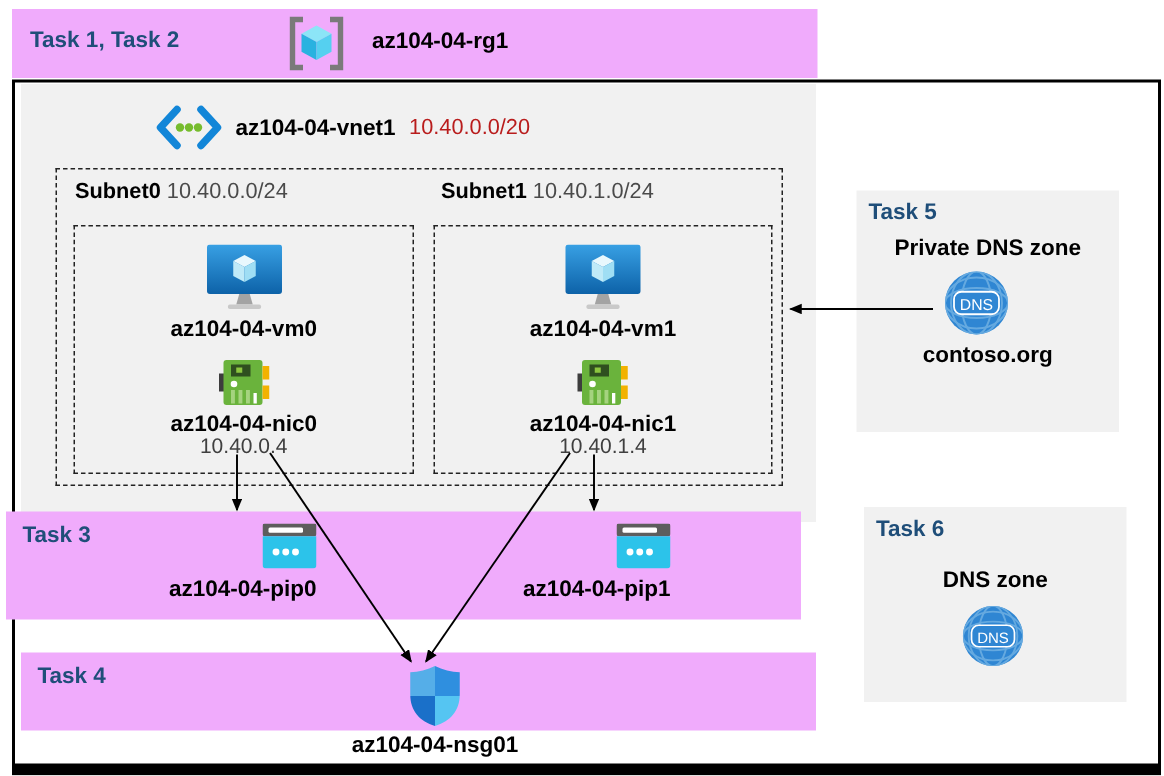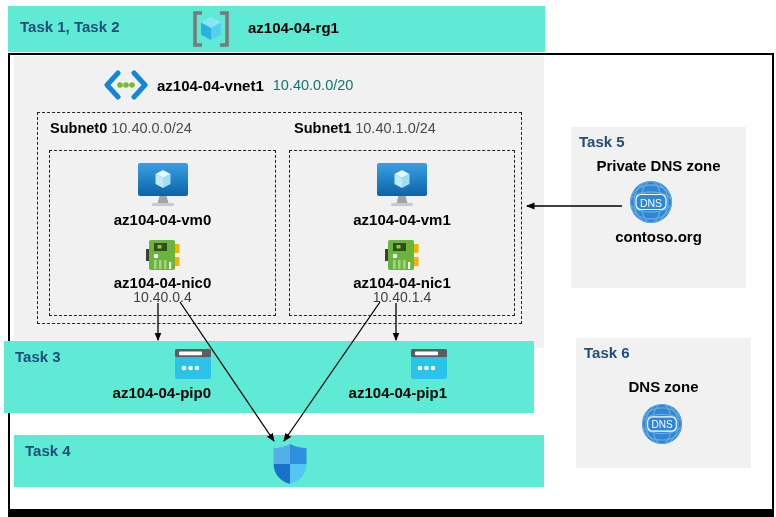--- a/index.html
+++ b/index.html
@@ -1,23 +1,23 @@
 <!DOCTYPE html>
 <html><head>
 <meta charset="utf-8">
 <style>
   html,body{margin:0;padding:0;background:#fff;}
   .canvas{
     position:relative;width:776px;height:517px;background:#fff;
     font-family:"Liberation Sans",sans-serif;color:#000;overflow:hidden;
   }
-  .band{position:absolute;background:#5eead4;}
+  .band{position:absolute;background:#f0abfc;}
   .tasklbl{position:absolute;font-weight:700;font-size:15px;color:#1f4e79;white-space:nowrap;}
   .boldlbl{font-weight:700;font-size:15px;color:#000;white-space:nowrap;}
-  .graylbl{font-weight:400;font-size:14px;color:#0f766e;white-space:nowrap;}
+  .graylbl{font-weight:400;font-size:14px;color:#b91c1c;white-space:nowrap;}
   .outer-box{
     position:absolute;left:8px;top:53px;width:766px;height:464px;box-sizing:border-box;
     border:2px solid #000;border-bottom-width:8px;background:transparent;
   }
   .vnet-area{position:absolute;left:14px;top:56px;width:530px;height:292px;background:#f1f1f1;}
   .vnet-header{position:absolute;left:90px;top:12px;display:flex;align-items:center;gap:9px;}
   .subnets-box{position:absolute;left:23px;top:56px;width:485px;height:212px;border:1px dashed #222;box-sizing:border-box;}
   .subnet-lbl{position:absolute;top:7px;font-size:14.5px;white-space:nowrap;}
   .subnet-lbl b{font-weight:700;}
   .subnet-lbl span{color:#4a4a4a;text-align:right;}
@@ -176,20 +176,21 @@
             <path d="M18,1 C13,3.5 7,5 1.5,5.2 L1.5,20 C1.5,31 8,38 18,41 C28,38 34.5,31 34.5,20 L34.5,5.2 C29,5 23,3.5 18,1 Z"></path>
           </clipPath>
         </defs>
         <g clip-path="url(#shieldclip)">
           <rect x="0" y="0" width="18" height="21" fill="#55aee8"></rect>
           <rect x="18" y="0" width="18" height="21" fill="#2f8fdf"></rect>
           <rect x="0" y="21" width="18" height="21" fill="#1a70c9"></rect>
           <rect x="18" y="21" width="18" height="21" fill="#55c5f2"></rect>
         </g>
       </svg>
+      <div class="nsg-name">az104-04-nsg01</div>
     </div>
   </div>
 
   <div class="sidebox" style="left:571px;top:127px;width:175px;height:161px;">
     <div class="tasklbl" style="left:8px;top:6px;">Task 5</div>
     <div class="side-title" style="top:30px;">Private DNS zone</div>
     <svg style="position:absolute;left:58px;top:53px;" width="44" height="44" viewBox="0 0 44 44">
       <defs>
           <clipPath id="dnsclip5">
             <circle cx="22" cy="22" r="21"></circle>

